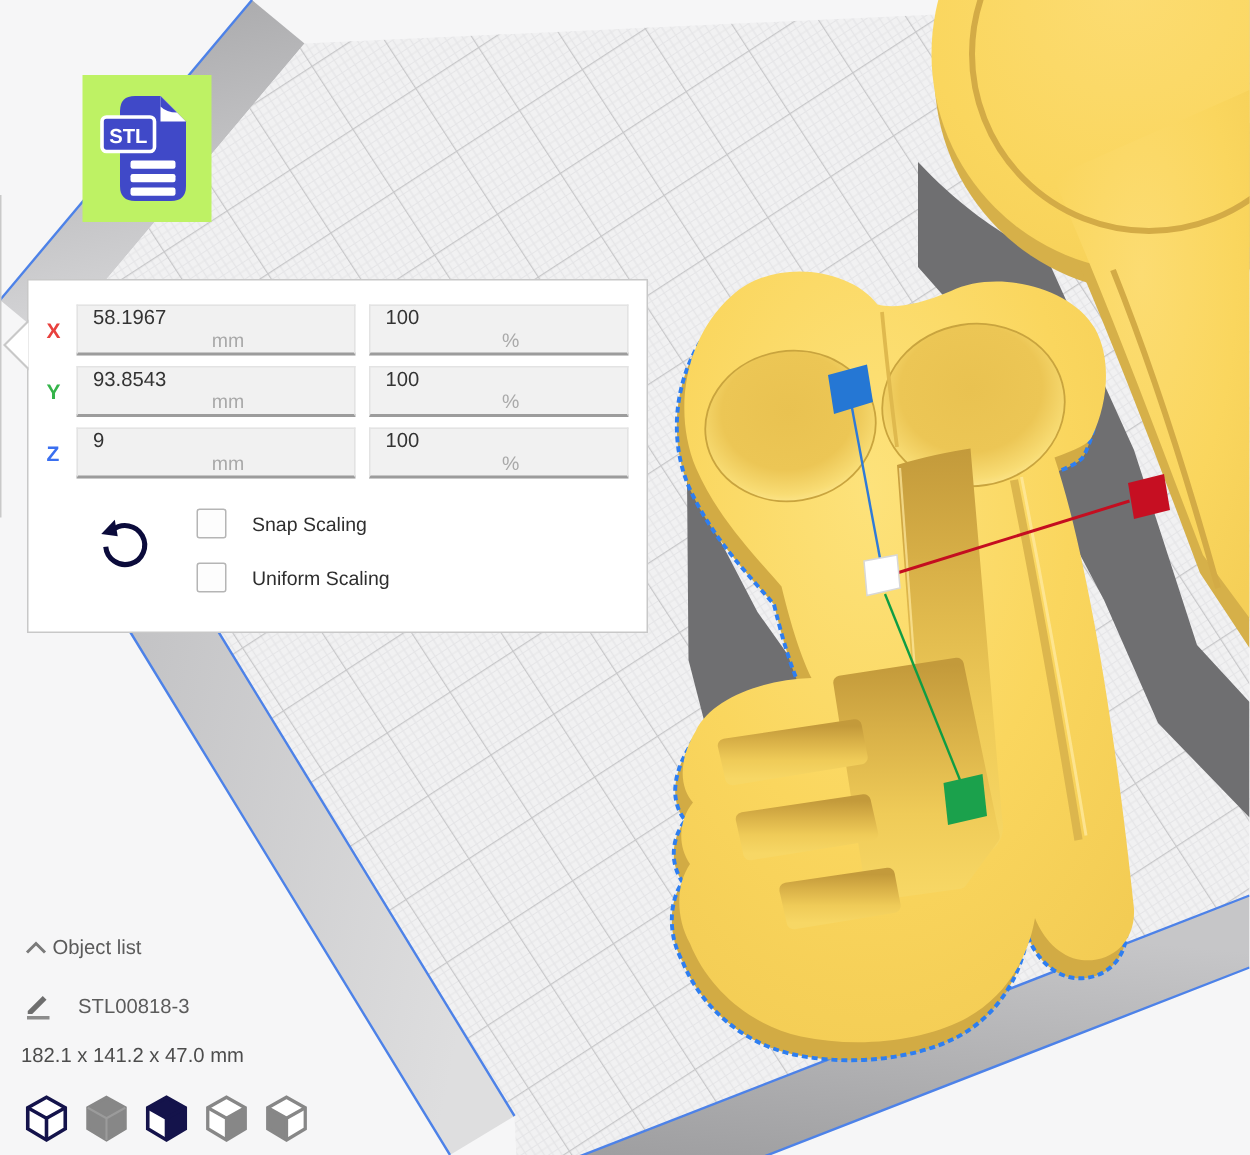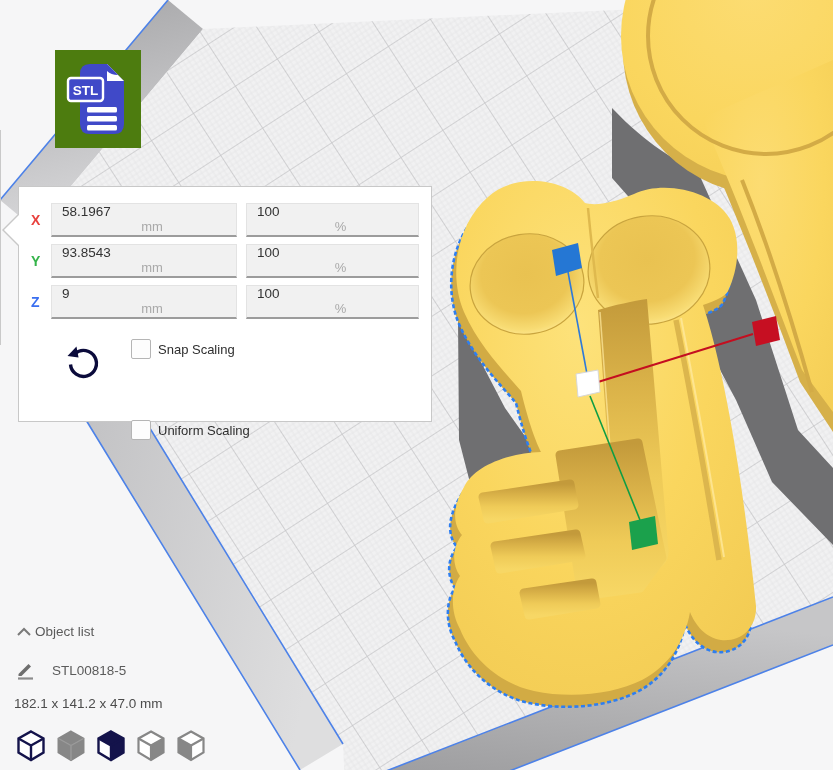--- a/index.html
+++ b/index.html
@@ -9,21 +9,21 @@
     font-family:"Liberation Sans", sans-serif;
     -webkit-font-smoothing:antialiased;
   }
   
   #scene { position:absolute; left:0; top:0; }
 
   
   .toolbar-edge { position:absolute; left:0; top:130px; width:1px; height:215px; background:#c9c9c9; }
 
   
-  .stl-badge { position:absolute; left:55px; top:50px; width:86px; height:98px; background:#4d7c0f;
+  .stl-badge { position:absolute; left:55px; top:50px; width:86px; height:98px; background:#bef264;
     display:flex; align-items:center; justify-content:center; }
 
   
   .scale-panel { position:absolute; left:18px; top:186px; width:414px; height:236px;
     background:#ffffff; border:1px solid #c8c8c8; box-sizing:border-box; }
   .notch-outer { position:absolute; left:-17px; top:26px; width:0; height:0;
     border-top:17px solid transparent; border-bottom:17px solid transparent; border-right:17px solid #c8c8c8; }
   .notch-inner { position:absolute; left:-15px; top:28px; width:0; height:0;
     border-top:15px solid transparent; border-bottom:15px solid transparent; border-right:15px solid #ffffff; }
   .panel-rows { position:absolute; left:12px; top:16px; right:12px; }
@@ -31,23 +31,23 @@
   .axis { width:20px; font-size:14px; font-weight:bold; flex:none; }
   .axis-x { color:#e8413e; } .axis-y { color:#35b44a; } .axis-z { color:#3a6ff0; }
   .field { background:#f1f1f1; border:1px solid #e3e3e3; border-bottom:2px solid #9c9c9c;
     height:31px; display:flex; align-items:center; padding:0 10px; box-sizing:content-box;flex-direction:column; }
   .field-mm { width:164px; margin-right:9px; }
   .field-pct { flex:1; }
   .field input { border:none; background:transparent; font-family:"Liberation Sans",sans-serif;
     font-size:13.5px; color:#333; width:100%; outline:none; padding:0; }
   .unit { color:#a9a9a9; font-size:13px; flex:none; margin-left:16px; }
   .reset-btn { position:absolute; left:44px; top:158px; width:38px; height:38px; cursor:pointer; background:none; border:none; padding:0; }
-  .check-row { position:absolute; left:112px; display:flex; align-items:center; gap:7px;
+  .check-row { position:absolute; left:112px; display:flex; align-items:center; gap:17px;
     font-size:13px; color:#2e2e2e; }
-  .check-row.r1 { top:152px; } .check-row.r2 { top:188px;margin-top:45px; }
+  .check-row.r1 { top:152px; } .check-row.r2 { top:188px; }
   .checkbox { width:20px; height:20px; background:#fdfdfd; border:1px solid #b5b5b5; border-radius:2px; box-sizing:border-box; }
 
   
   .objlist-title  { position:absolute; left:16px; top:624px; display:flex; align-items:center; gap:3px; color:#5b5b5b; font-size:13.5px; }
   .objlist-item   { position:absolute; left:16px; top:660px; display:flex; align-items:center; gap:17px; color:#5b5b5b; font-size:13.5px; }
   .objlist-dims   { position:absolute; left:14px; top:696px; color:#4c4c4c; font-size:13.5px; }
   .view-buttons   { position:absolute; left:16px; top:729px; display:flex; gap:10px; }
   .view-btn { width:30px; height:33px; background:none; border:none; padding:0; cursor:pointer; }
 </style>
 </head>
@@ -240,21 +240,21 @@
     <path d="M2 8 L8 2 L14 8" fill="none" stroke="#7a7a7a" stroke-width="2"></path>
   </svg>
   <span>Object list</span>
 </div>
 
 <div class="objlist-item">
   <svg width="19" height="20" viewBox="0 0 19 20">
     <polygon points="2.5,16 5.5,16 15,6.5 12.5,4 2.5,14" fill="#6e6e6e"></polygon>
     <path d="M2 18.5 H17" stroke="#8c8c8c" stroke-width="2.2"></path>
   </svg>
-  <span>STL00818-5</span>
+  <span>STL00818-3</span>
 </div>
 
 <div class="objlist-dims">182.1 x 141.2 x 47.0 mm</div>
 
 <div class="view-buttons">
   <button class="view-btn">
     <svg width="30" height="33" viewBox="0 0 30 33">
       <polygon points="15,2.5 27.5,9.5 15,16.5 2.5,9.5" fill="#ffffff"></polygon>
       <polygon points="2.5,9.5 15,16.5 15,31 2.5,23.5" fill="#ffffff"></polygon>
       <polygon points="15,16.5 27.5,9.5 27.5,23.5 15,31" fill="#ffffff"></polygon>

